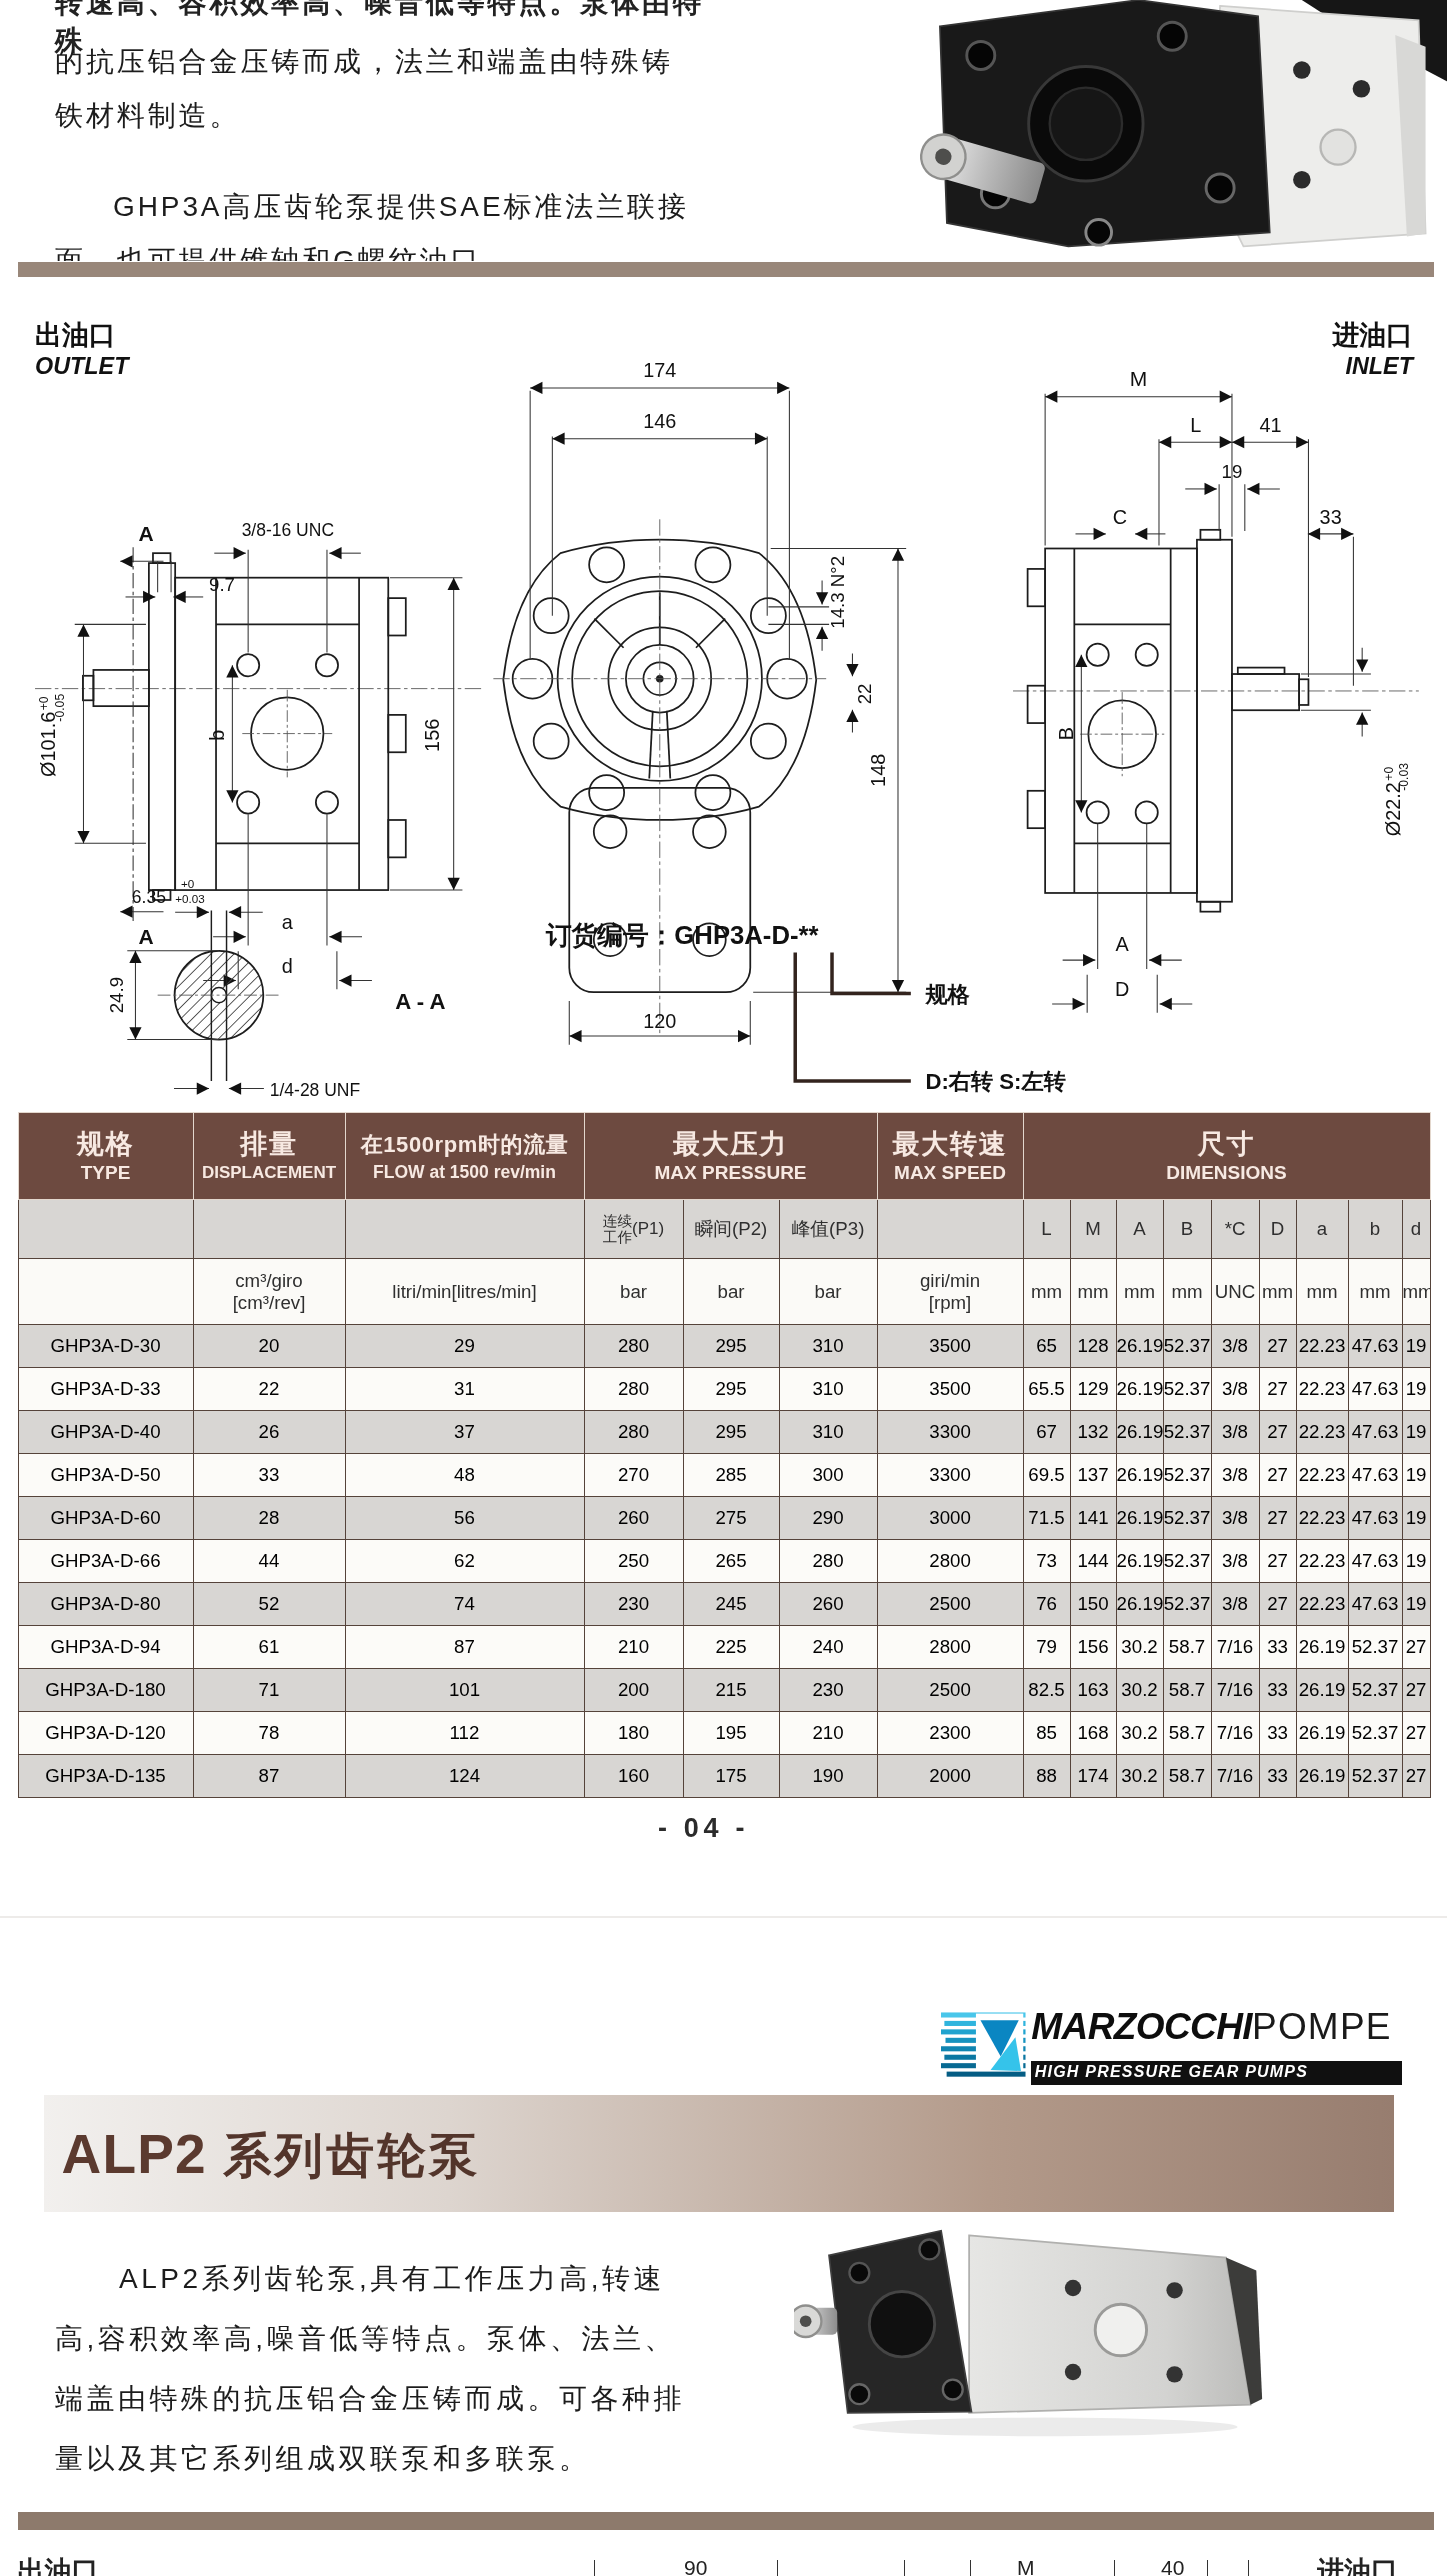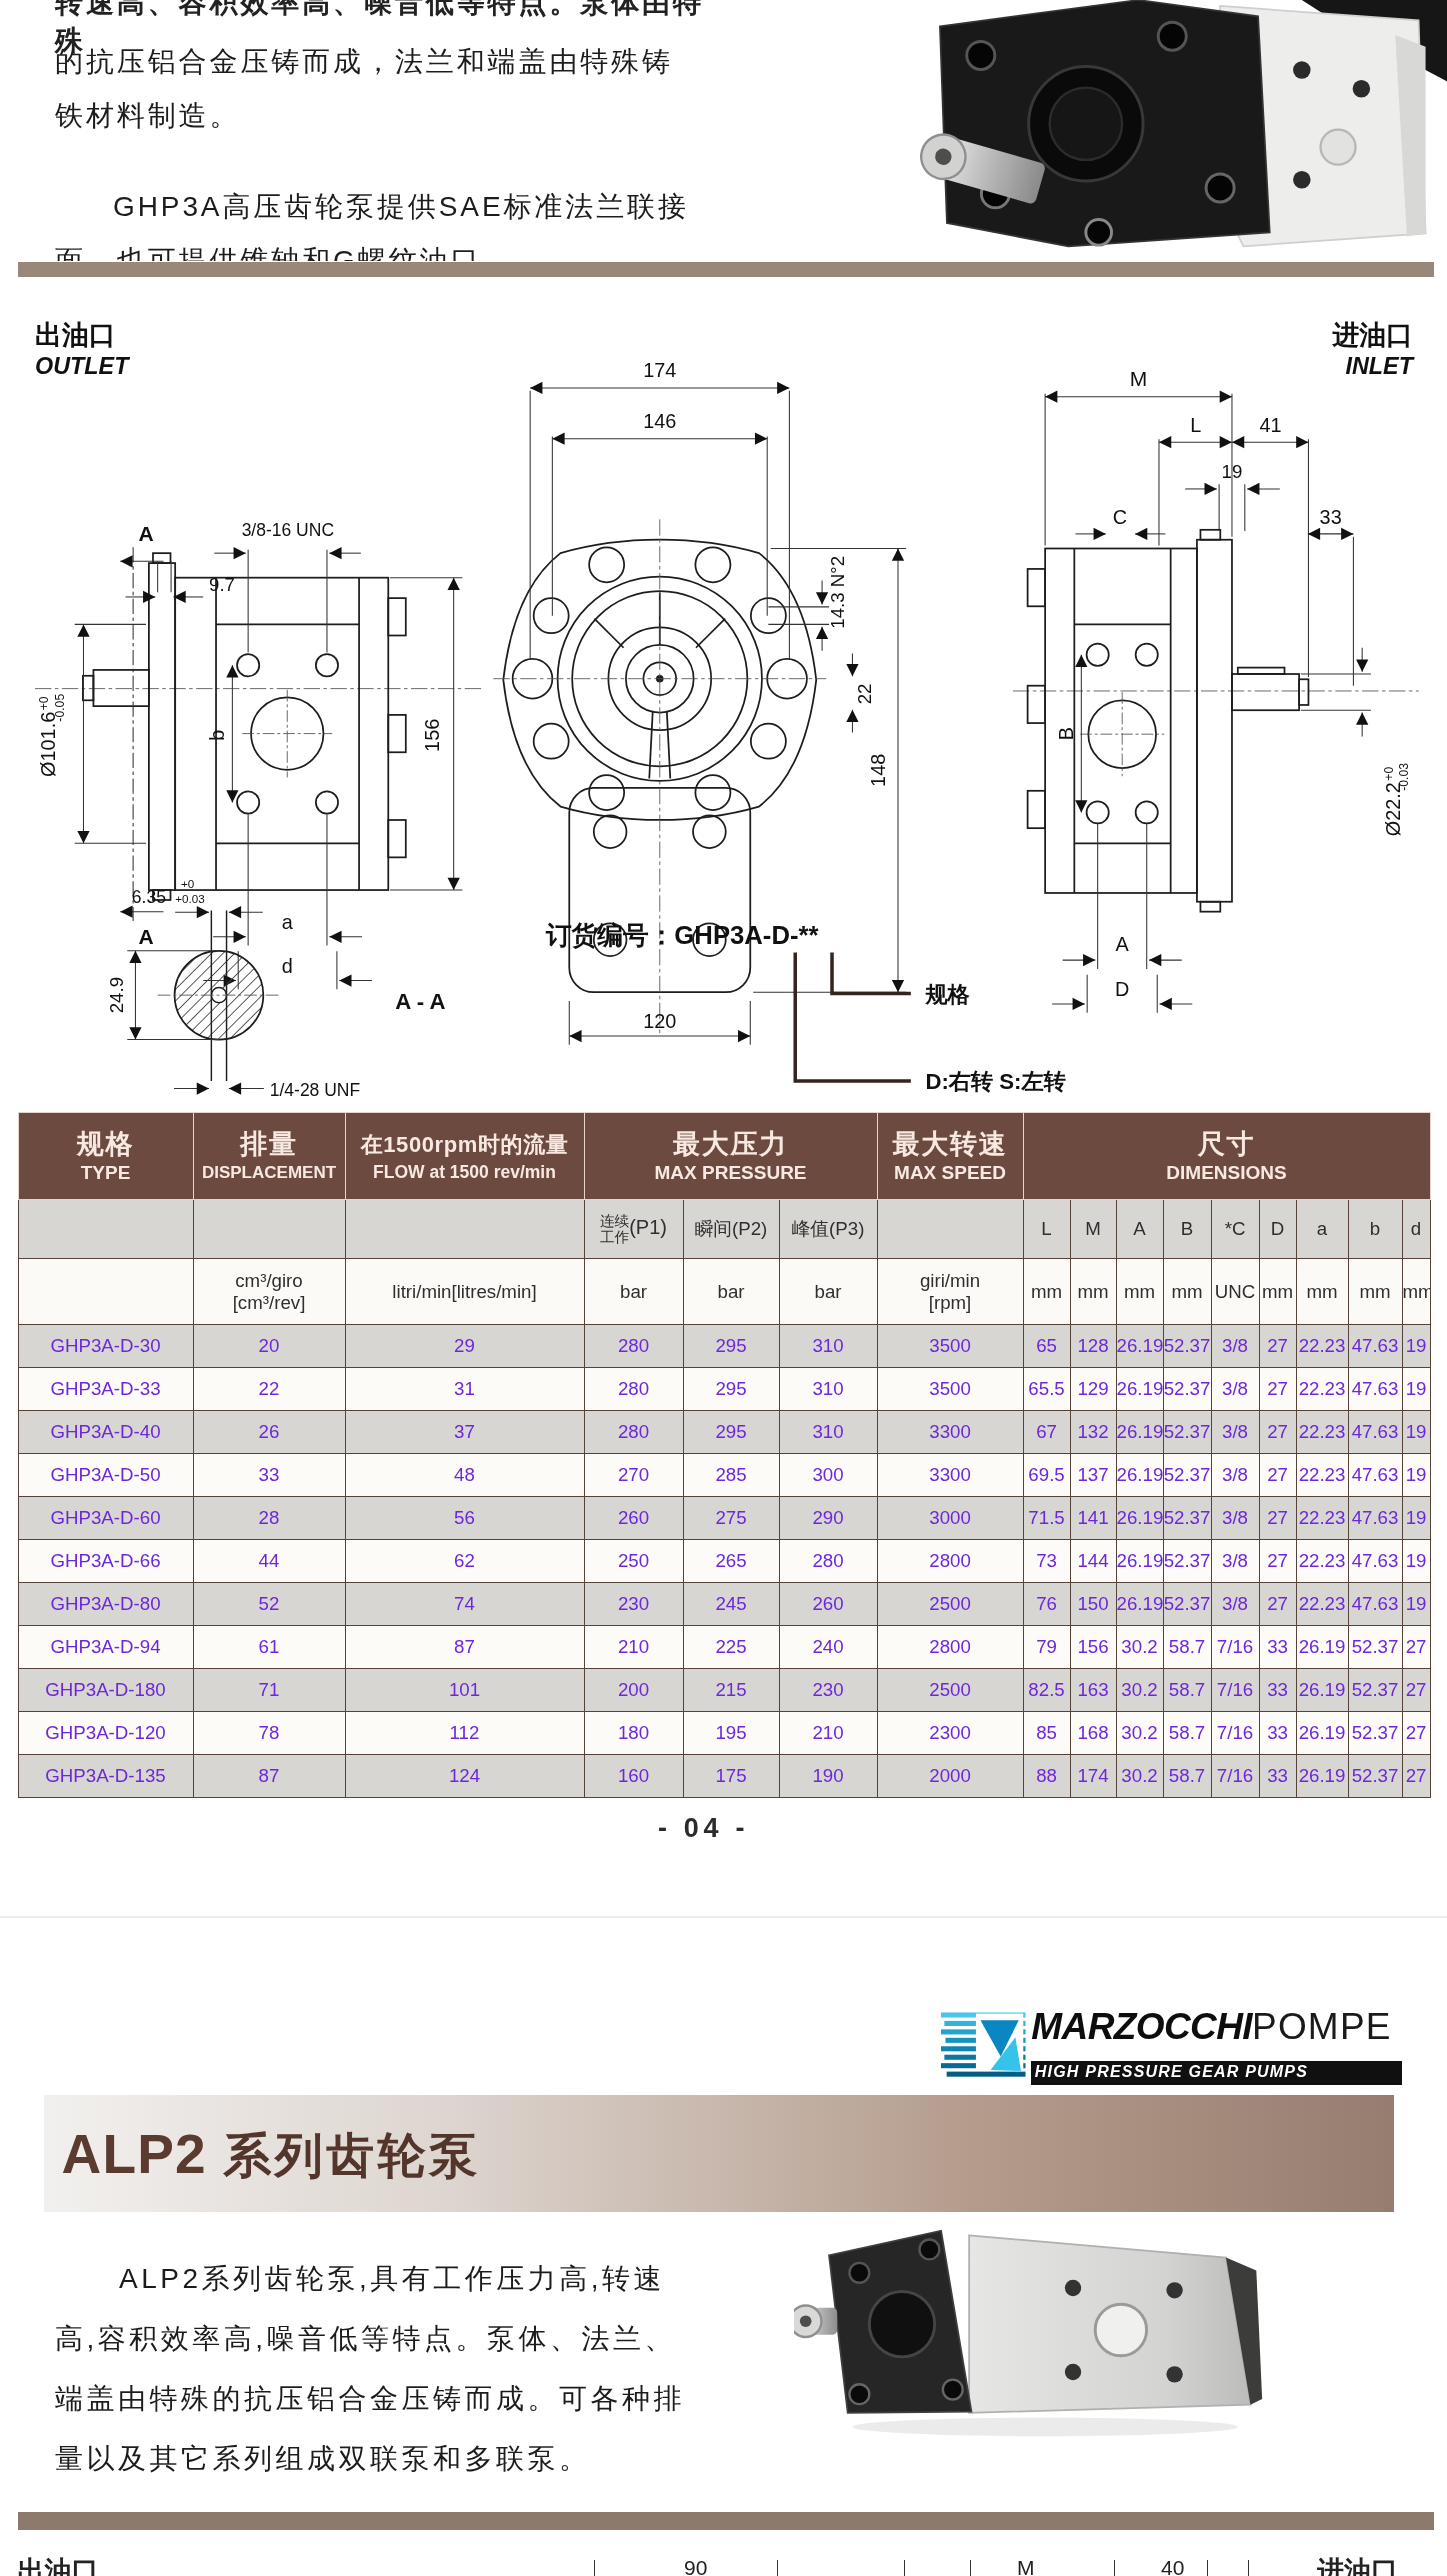--- a/index.html
+++ b/index.html
@@ -21,25 +21,25 @@
   
   table.spec{position:absolute;left:17.5px;top:1112px;width:1413px;border-collapse:collapse;table-layout:fixed;
              border:1.8px solid #46362e;}
   table.spec td,table.spec th{border:1.2px solid #55433a;text-align:center;vertical-align:middle;padding:0;overflow:hidden;}
   table.spec thead tr.hrow th{background:#6d4a40;color:#f7e9e2;height:86px;border-color:#e3d7cd;}
   .cn{display:block;font-size:27px;font-weight:bold;letter-spacing:1.8px;line-height:34px;}
   .cn-small{display:block;font-size:22px;font-weight:bold;letter-spacing:0.6px;line-height:33px;}
   .en{display:block;font-size:19px;font-weight:bold;line-height:23.4px;}
   tr.sub td{background:#d8d6d3;height:58px;font-size:18.7px;color:#2f2f2f;}
   tr.units td{background:#fbfaf7;height:65px;font-size:18.7px;color:#2f2f2f;line-height:22px;}
-  tbody.data tr{height:43px;font-size:18.7px;color:#6d28d9;margin-left:47px;}
+  tbody.data tr{height:43px;font-size:18.7px;color:#000000;margin-left:47px;}
   tbody.data tr:nth-child(odd){background:#d8d6d3;}
   tbody.data tr:nth-child(even){background:#fcfbf8;}
   .stackbox{display:inline-block;vertical-align:middle;font-size:14.6px;line-height:16.3px;text-align:center;}
-  .ptag{font-size:20px;}
+  .ptag{font-size:17px;}
   
   .pageno{left:0;top:1813px;width:1407px;text-align:center;font-size:27px;font-weight:bold;letter-spacing:4.7px;color:#2b2b2b;}
   
   .logo{left:941px;top:2003px;width:461px;display:flex;align-items:flex-start;}
   .logo-text{margin-left:5.8px;}
   .brandline{white-space:nowrap;line-height:47px;}
   .brand-bold{font-size:37px;font-weight:900;font-style:italic;color:#0d0d0d;letter-spacing:-0.6px;}
   .brand-light{font-size:37px;font-weight:100;color:#1a1a1a;letter-spacing:1.2px;}
   .tagbar{background:#101010;color:#fff;font-size:16px;font-style:italic;font-weight:bold;
           letter-spacing:1.2px;padding:2.3px 8.2px 3.5px 3.5px;margin-top:1.2px;width:359px;}

